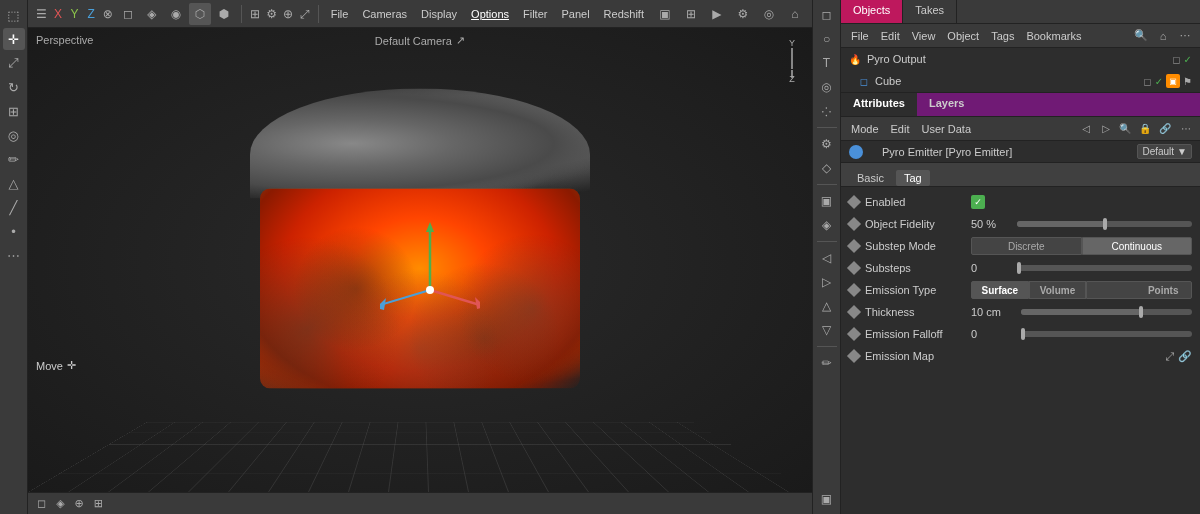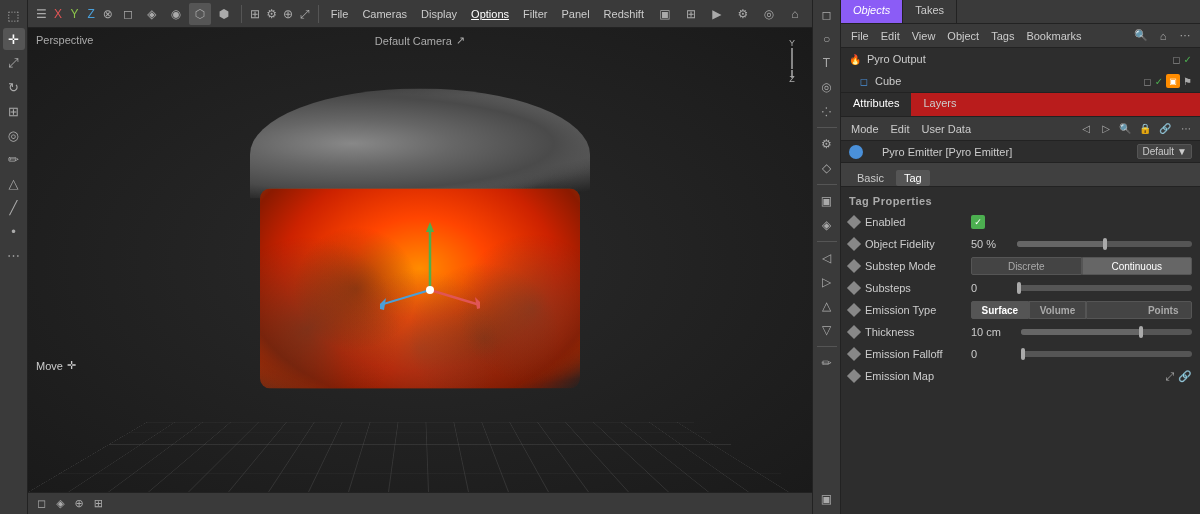--- a/index.html
+++ b/index.html
@@ -247,23 +247,22 @@
       height: 24px;
     }
     .objects-takes-tabs .tab {
       padding: 4px 12px;
       color: #ccc;
       cursor: pointer;
       font-size: 11px;
       border-right: 1px solid #222;
     }
     .objects-takes-tabs .tab.active {
-      background: #8b5cf6;
+      background: #be185d;
       color: #fff;
-      font-style: italic;
     }
 
     
     .objects-toolbar {
       height: 24px;
       background: #3a3a3a;
       border-bottom: 1px solid #222;
       display: flex;
       align-items: center;
       padding: 0 6px;
@@ -336,23 +335,24 @@
     .attributes-section {
       flex: 1;
       display: flex;
       flex-direction: column;
       border-top: 1px solid #222;
       overflow: hidden;
     }
 
     .attr-tabs {
       display: flex;
-      background: #b91c1c;
+      background: #701a75;
       border-bottom: 1px solid #222;
       height: 24px;
+      font-weight: bold;
     }
     .attr-tabs .tab {
       padding: 4px 12px;
       color: #ccc;
       cursor: pointer;
       font-size: 11px;
     }
     .attr-tabs .tab.active {
       background: #2d2d2d;
       color: #fff;
@@ -795,21 +795,20 @@
         <span>▼</span>
       </div>
     </div>
 
     <div class="subtabs">
       <div class="stab">Basic</div>
       <div class="stab active">Tag</div>
     </div>
 
     <div class="tag-properties">
-      <div class="section-title">Tag Properties</div>
 
       <div class="prop-row">
         <div class="prop-diamond"></div>
         <span class="prop-label">Enabled</span>
         <div class="prop-checkbox">✓</div>
       </div>
 
       <div class="prop-row">
         <div class="prop-diamond"></div>
         <span class="prop-label">Object Fidelity</span>

